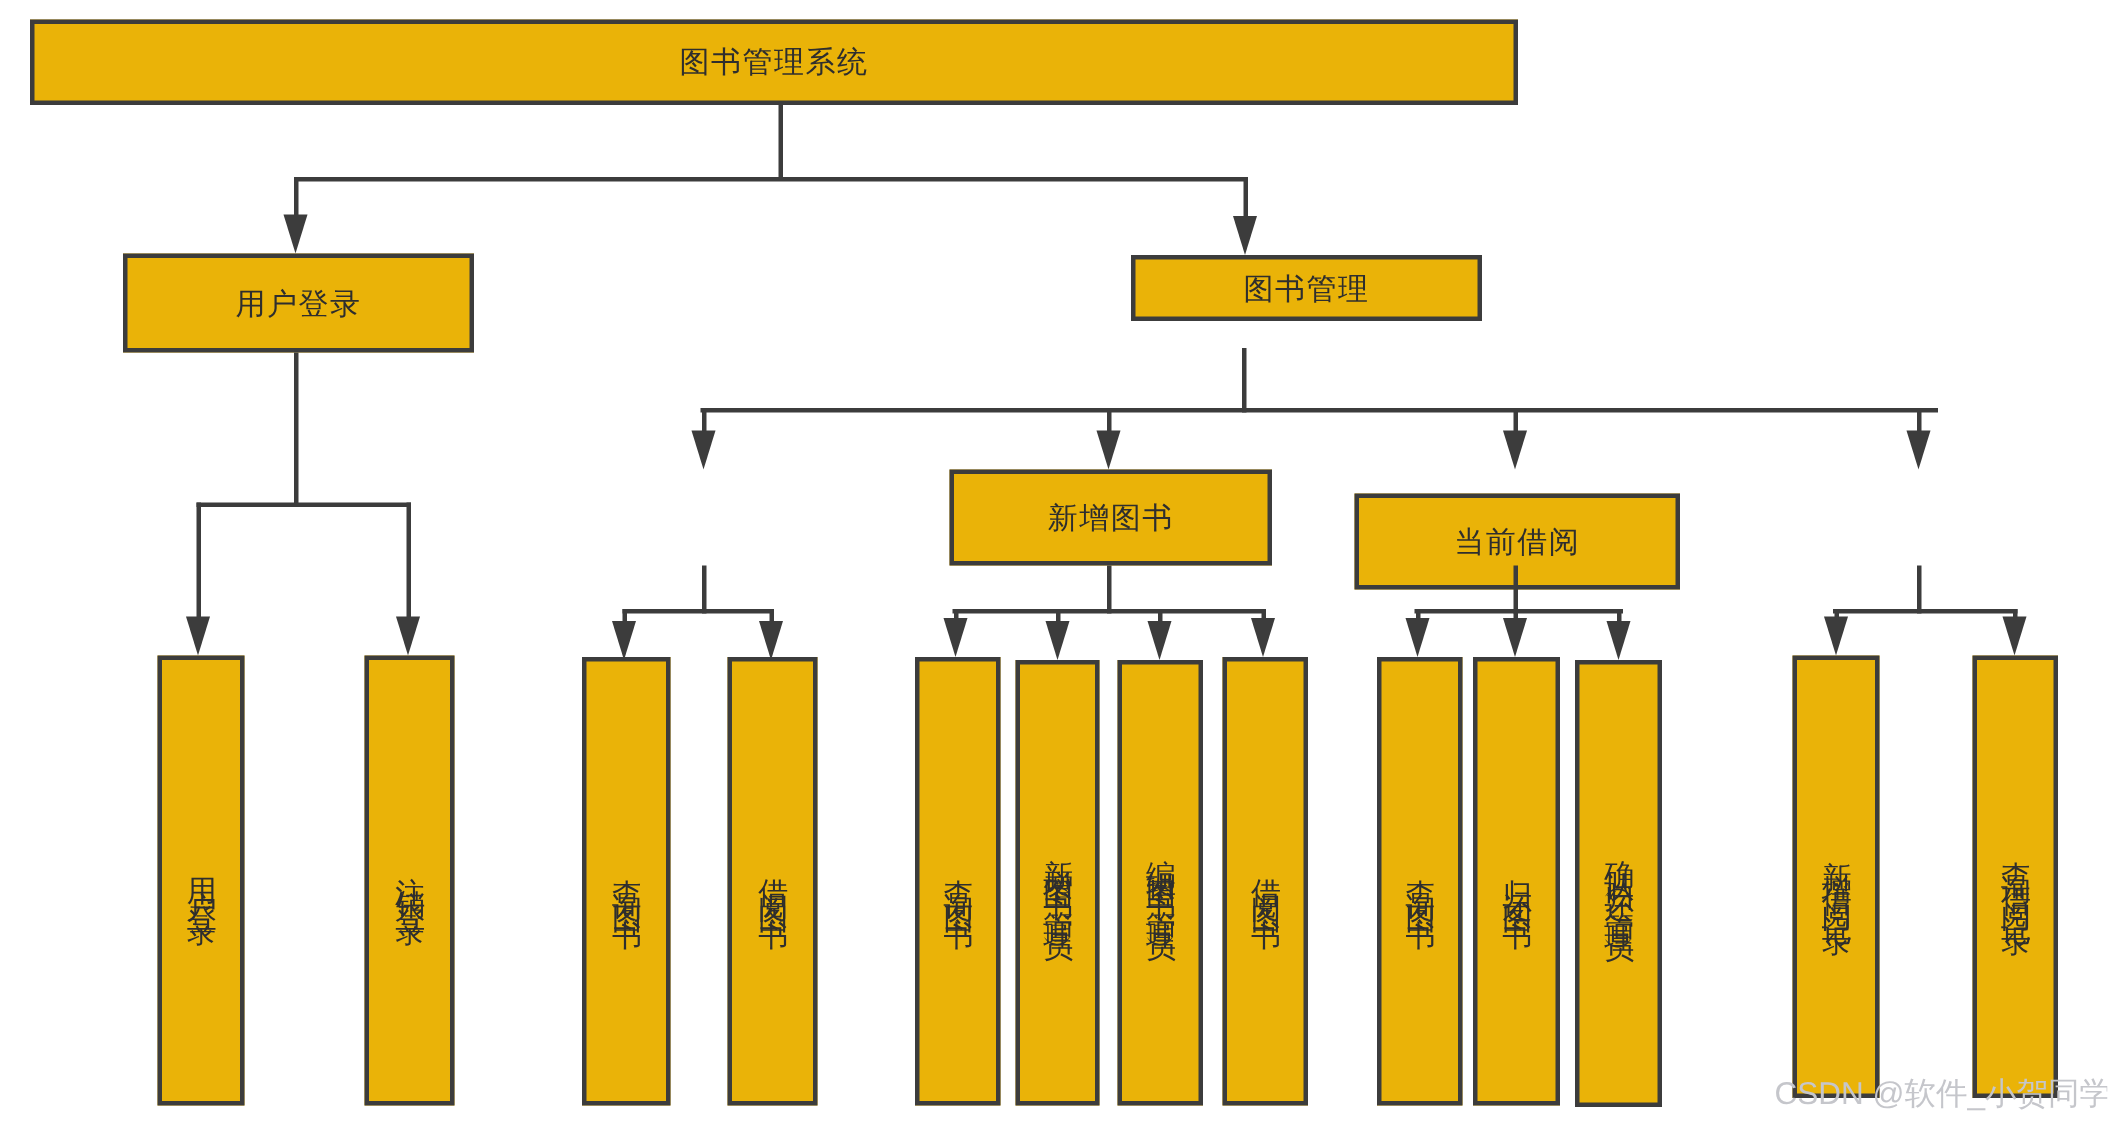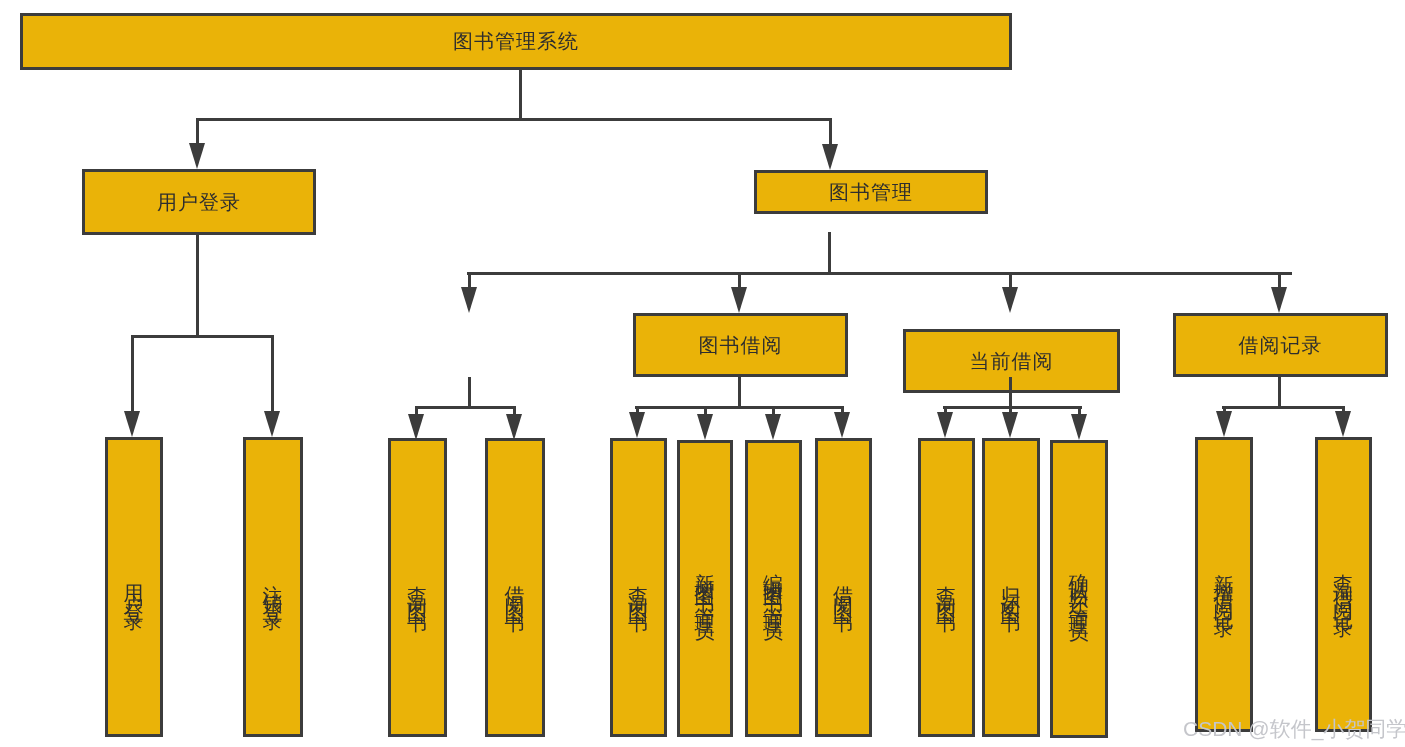--- a/index.html
+++ b/index.html
@@ -57,23 +57,22 @@
 </head>
 <body>
 
 <div id="stage">
 
   <div class="box hbox" style="left:20px;top:13px;width:992px;height:57px;">图书管理系统</div>
 
   <div class="box hbox" style="left:82px;top:169px;width:234px;height:66px;">用户登录</div>
   <div class="box hbox" style="left:713px;top:170px;width:234px;height:44px;margin-left:41px;">图书管理</div>
 
-  <div class="box hbox" style="left:633px;top:313px;width:215px;height:64px;">图书借阅</div>
+  <div class="box hbox" style="left:633px;top:313px;width:215px;height:64px;">新增图书</div>
   <div class="box hbox" style="left:903px;top:329px;width:217px;height:64px;">当前借阅</div>
-  <div class="box hbox" style="left:1173px;top:313px;width:215px;height:64px;">借阅记录</div>
 
   <div class="box vbox" style="left:105px;top:437px;width:58px;height:300px;">
     <span>用户登录</span>
   </div>
   <div class="box vbox" style="left:243px;top:437px;width:60px;height:300px;">
     <span>注销登录</span>
   </div>
 
   <div class="box vbox" style="left:388px;top:438px;width:59px;height:299px;">
     <span>查询图书</span>

